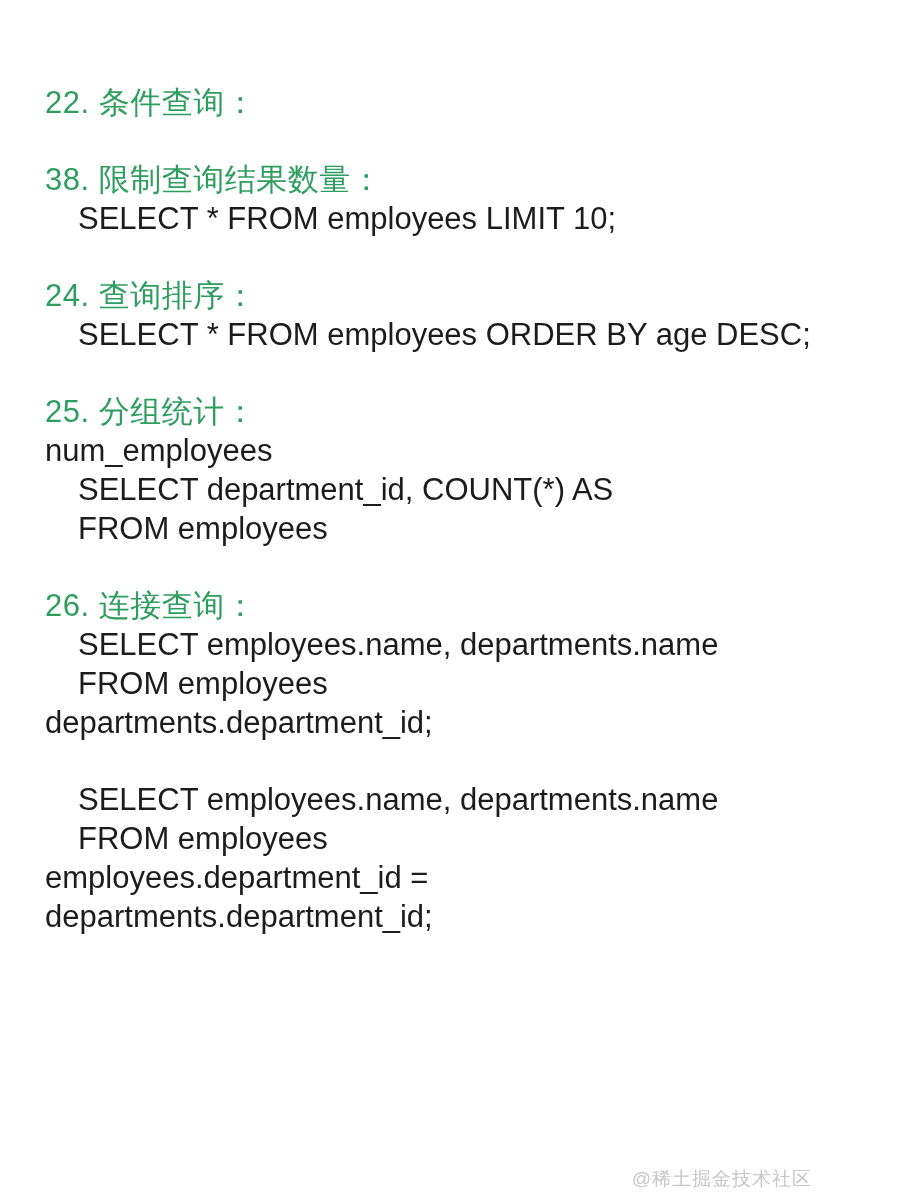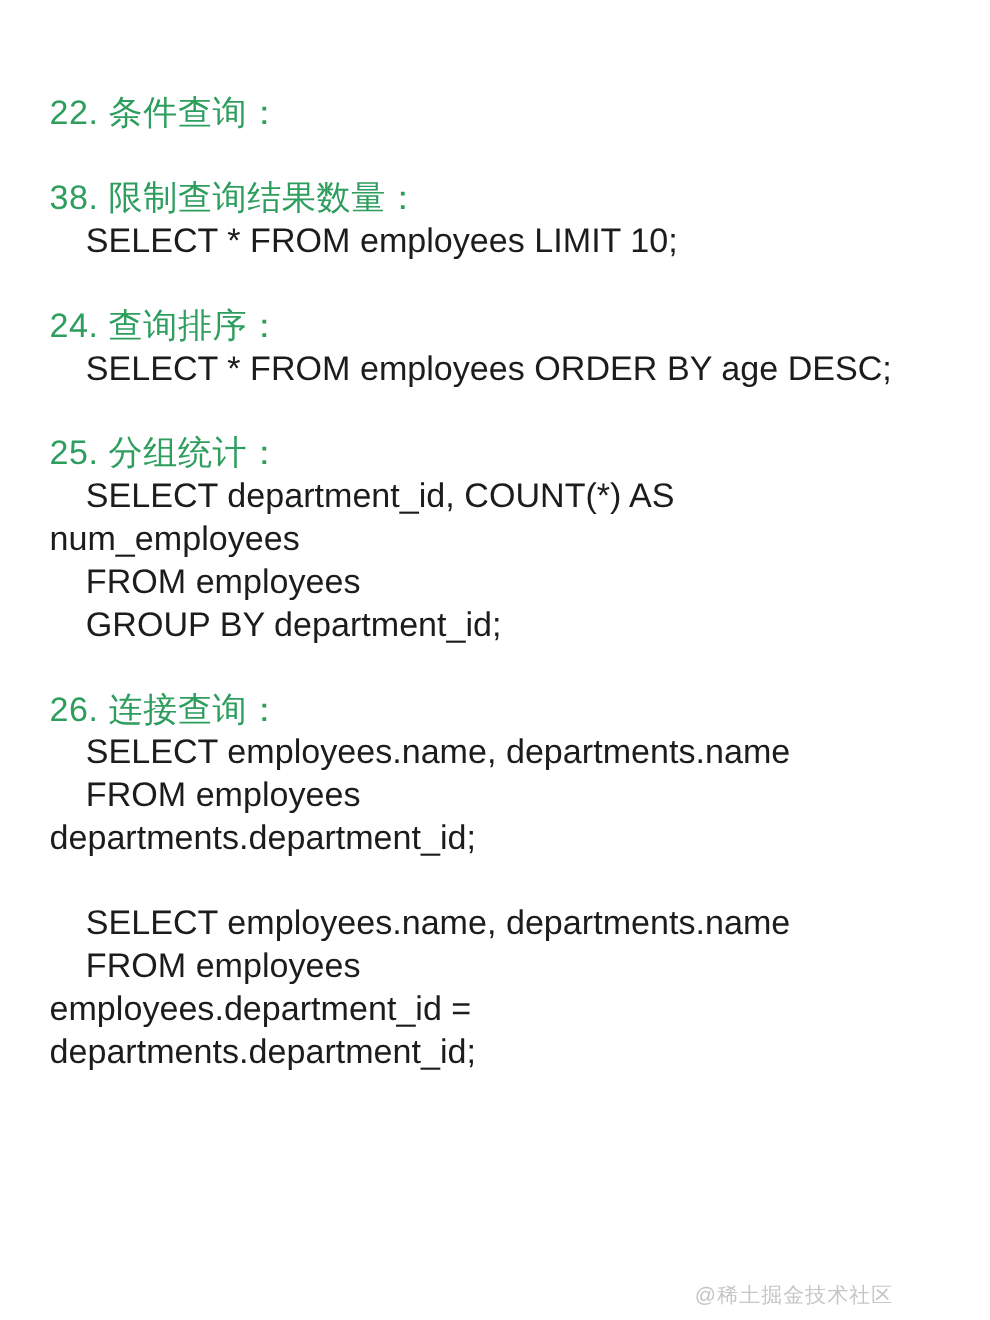--- a/index.html
+++ b/index.html
@@ -62,24 +62,23 @@
     <div class="code-line indent">SELECT * FROM employees LIMIT 10;</div>
   </section>
 
   <section class="sql-section">
     <h2 class="section-heading">24. 查询排序：</h2>
     <div class="code-line indent">SELECT * FROM employees ORDER BY age DESC;</div>
   </section>
 
   <section class="sql-section">
     <h2 class="section-heading">25. 分组统计：</h2>
+    <div class="code-line">num_employees</div>
     <div class="code-line indent">SELECT department_id, COUNT(*) AS</div>
-    <div class="code-line">num_employees</div>
     <div class="code-line indent">FROM employees</div>
-    <div class="code-line indent">GROUP BY department_id;</div>
   </section>
 
   <section class="sql-section">
     <h2 class="section-heading">26. 连接查询：</h2>
     <div class="code-line indent">SELECT employees.name, departments.name</div>
     <div class="code-line indent">FROM employees</div>
     <div class="code-line">departments.department_id;</div>
   </section>
 
   <section class="sql-section">

